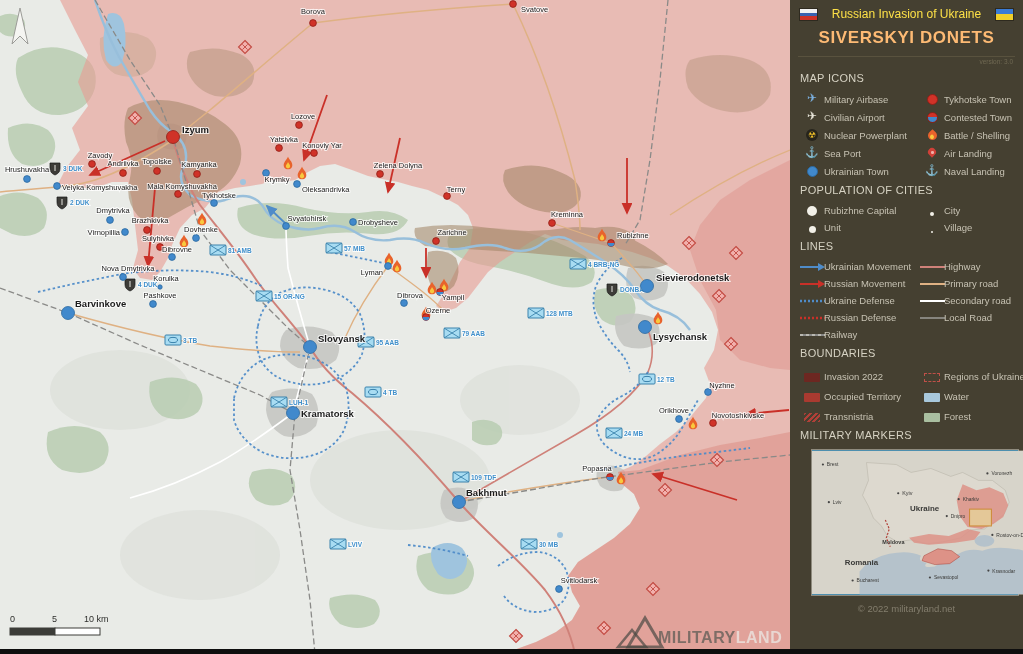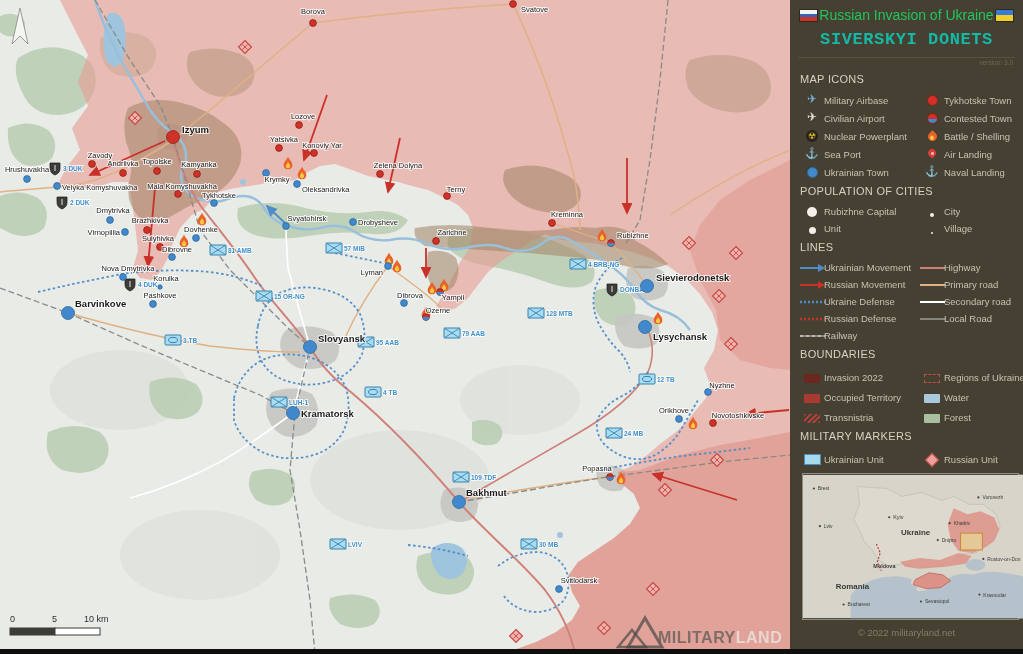--- a/index.html
+++ b/index.html
@@ -13,22 +13,22 @@
   .ulbl{font-size:6.5px;font-weight:bold;fill:#3f8fcb;paint-order:stroke;stroke:rgba(255,255,255,.8);stroke-width:1.8px;}
   .wm1{font-size:16px;font-weight:bold;fill:#5d5b55;opacity:.75;letter-spacing:.5px;}
   .wm2{fill:#ecece8;opacity:.95;}
   .sctxt{font-size:9px;fill:#2e2e2c;}
   
   #sidebar{position:absolute;left:790px;top:0;width:233px;height:654px;background:#454031;color:#c9c4b6;overflow:hidden;}
   #sb-head{display:flex;align-items:center;justify-content:space-between;padding:7px 9px 0 9px;}
   .flag{width:17px;height:11px;border:1px solid #2e2a1f;flex:none;}
   .flag-ru{background:linear-gradient(to bottom,#f2f2f2 33%,#3a62b0 33% 66%,#cf3227 66%);}
   .flag-ua{background:linear-gradient(to bottom,#3a7bd5 50%,#f0cf2a 50%);}
-  #sb-supertitle{font-size:14px;color:#22c55e;text-align:center;}
-  #sb-title{text-align:center;font-size:17px;font-weight:bold;color:#14b8a6;letter-spacing:.6px;margin-top:7px;font-family:Liberation Mono, monospace;}
+  #sb-supertitle{font-size:12px;color:#fde047;text-align:center;}
+  #sb-title{text-align:center;font-size:17px;font-weight:bold;color:#fdba74;letter-spacing:.6px;margin-top:7px;}
   #sb-date{text-align:center;font-size:12px;color:#a69f8e;margin-top:3px;}
   #sb-div{border-top:1px solid #59523e;margin:8px 8px 0 8px;}
   #sb-version{text-align:right;font-size:6.5px;color:#6f6852;padding:1px 10px 0 0;}
   .sec-title{font-size:11px;color:#d6d2c3;letter-spacing:.3px;margin:7px 0 3px 10px;}
   .lgrid{display:grid;grid-auto-flow:column;margin:0 4px 0 10px;}
   .g-mi{grid-template-rows:repeat(5,18px);grid-template-columns:120px auto;}
   .g-pop{grid-template-rows:repeat(2,17px);grid-template-columns:120px auto;}
   .g-ln{grid-template-rows:repeat(5,17px);grid-template-columns:120px auto;}
   .g-bd{grid-template-rows:repeat(3,20px);grid-template-columns:120px auto;}
   .g-mm{grid-template-rows:repeat(1,20px);grid-template-columns:120px auto;}
@@ -55,21 +55,21 @@
   .lsvg{width:26px;height:10px;flex:none;}
   .sw{width:16px;height:9px;border-radius:1px;}
   .sw-inv{background:#6d2721;}
   .sw-occ{background:#a93a30;}
   .sw-tra{background:repeating-linear-gradient(135deg,#b04038 0 2px,#454031 2px 4px);}
   .sw-reg{width:14px;height:7px;border:1px dashed #c05048;background:transparent;}
   .sw-wat{background:#a8c8dc;}
   .sw-for{background:#a9bfa0;}
   .sw-uu{width:15px;height:9px;background:#a5d9ec;border:1px solid #4d8fba;}
   .ic-rud{width:8px;height:8px;background:#efa09c;border:1px solid #c04840;transform:rotate(45deg);}
-  #inset{margin:8px 4px 0 12px;border:1px solid #8f8b7e;background:#000000;height:145px;}
+  #inset{margin:8px 4px 0 21px;border:1px solid #8f8b7e;background:#0369a1;height:145px;}
   #inset svg{display:block;}
   .ilbl{fill:#3a3a38;}
   #sb-footer{text-align:center;font-size:9.5px;color:#837d6d;margin-top:5px;line-height:1.6;}
   #bottom-bar{position:absolute;left:0;bottom:0;width:1023px;height:5px;background:#0e0e0e;}
 </style>
 </head>
 <body>
 
 <div id="map-area">
 <svg id="map-svg" width="790" height="654" viewBox="0 0 790 654" xmlns="http://www.w3.org/2000/svg" style="font-family:'Liberation Sans',sans-serif">
@@ -804,34 +804,20 @@
       </div>
     <div class="li">
         <span class="licon">
           <span class="sw sw-for"></span>
         </span>
         <span class="lt">Forest</span>
       </div>
   </div>
 
   <div class="sec-title">MILITARY MARKERS</div>
-  <div class="lgrid g-mm">
-    <div class="li">
-        <span class="licon">
-          <span class="sw-uu"></span>
-        </span>
-        <span class="lt">Ukrainian Unit</span>
-      </div>
-    <div class="li">
-        <span class="licon">
-          <span class="ic-rud"></span>
-        </span>
-        <span class="lt">Russian Unit</span>
-      </div>
-  </div>
 
   <div id="inset">
     <svg width="221" height="145" viewBox="0 0 223 145" xmlns="http://www.w3.org/2000/svg" style="font-family:'Liberation Sans',sans-serif">
       <rect x="0" y="0" width="223" height="145" fill="#d7d4ca"></rect>
       <path d="M55,12 L85,14 L100,22 L120,18 L140,26 L152,22 L168,30 L182,30 L195,40 L199,52 L194,64 L184,72 L174,79 L160,80 L150,88 L132,92 L116,94 L100,90 L86,92 L76,86 L70,76 L62,68 L57,56 L51,45 L57,30 Z" fill="#ddd9cf" stroke="#b3afa3" stroke-width=".5"></path>
       <path d="M48,145 L48,122 Q58,108 78,104 Q98,100 110,106 Q106,112 116,113 Q110,119 124,117 Q134,108 148,104 Q158,98 172,101 Q188,94 223,103 L223,145 Z" fill="#b5c2cb"></path>
       <ellipse cx="174" cy="91" rx="10" ry="6" fill="#b5c2cb"></ellipse>
       <path d="M152,34 L166,40 L179,37 L193,43 L198,55 L193,67 L183,74 L171,79 L157,77 L149,66 L146,50 Z" fill="#dd9287" opacity=".85"></path>
       <path d="M98,88 L118,84 L138,86 L157,79 L170,82 L164,90 L144,93 L118,95 L103,93 Z" fill="#dd9287" opacity=".85"></path>
       <path d="M113,106 L127,99 L141,101 L149,107 L139,114 L124,115 L111,111 Z" fill="#dd9287" stroke="#a84038" stroke-width=".5"></path>

